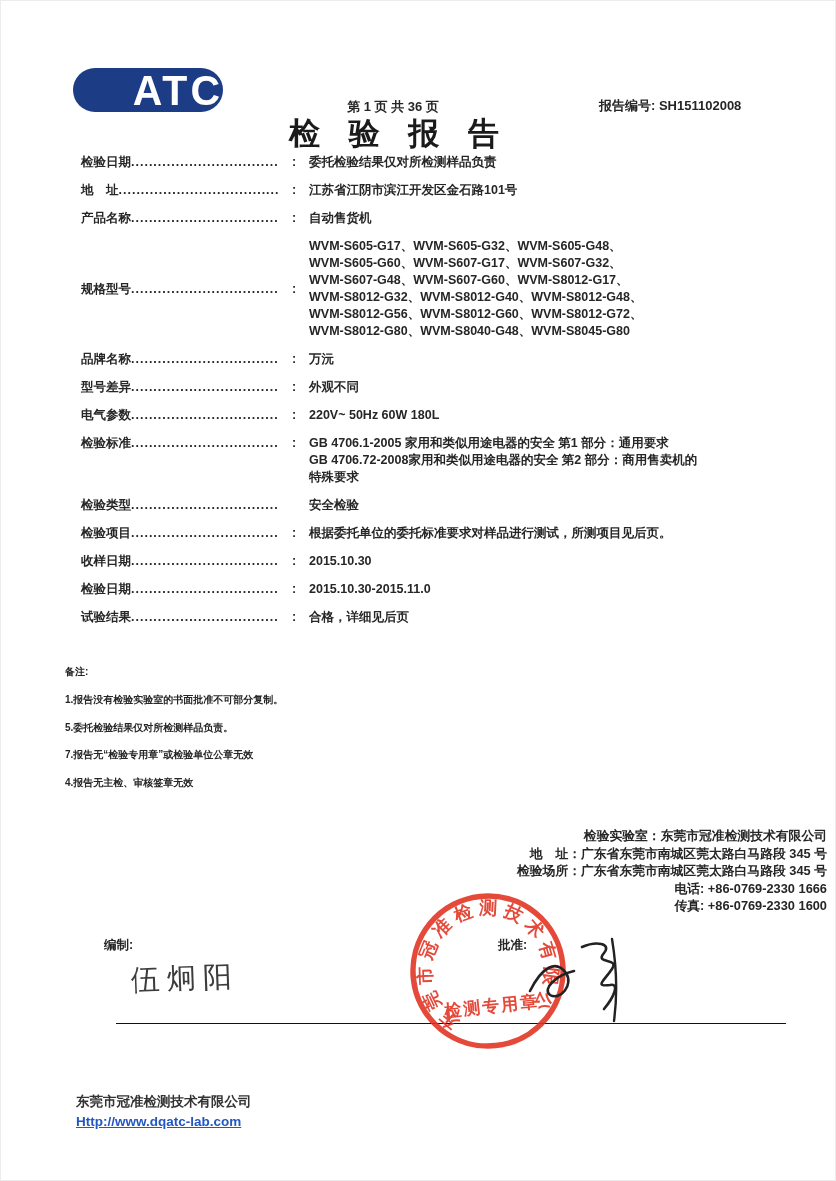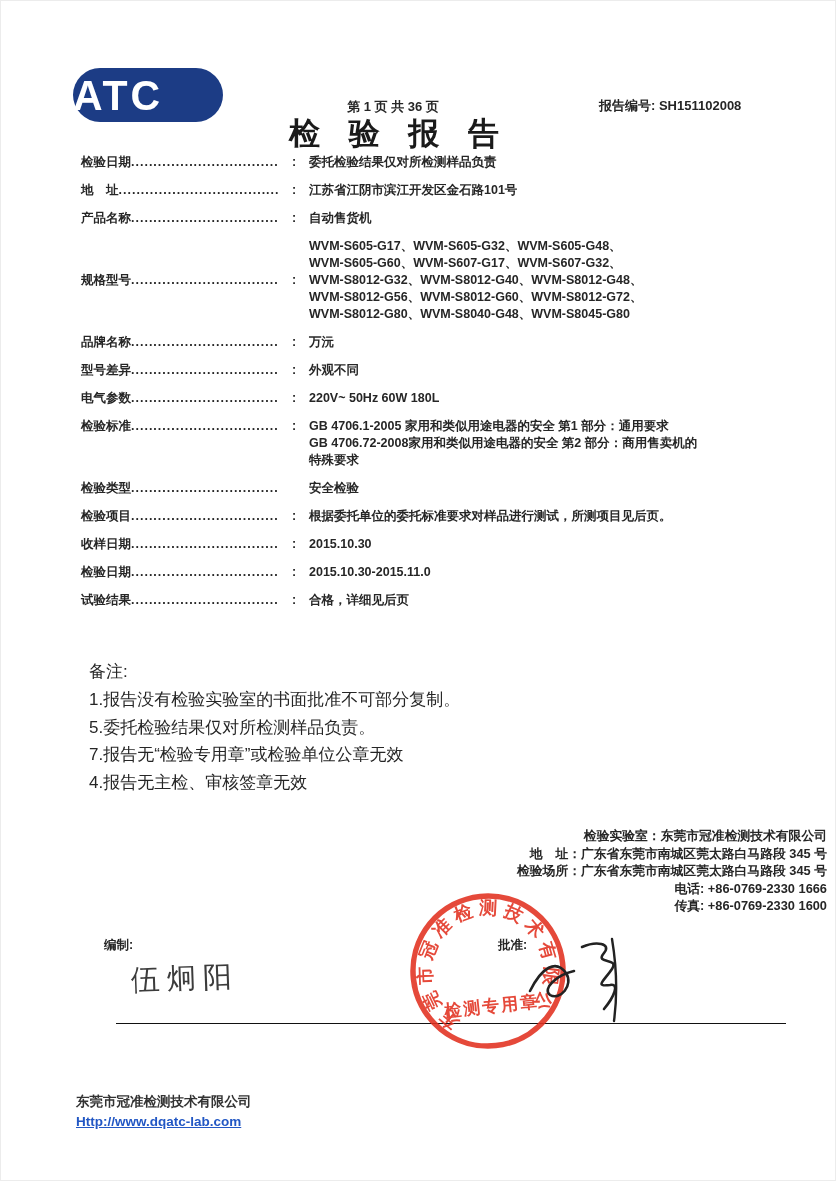--- a/index.html
+++ b/index.html
@@ -4,23 +4,23 @@
 <style>
   * { margin:0; padding:0; box-sizing:border-box; }
   html,body { background:#fff; }
   body { font-family:"Liberation Sans","DejaVu Sans",sans-serif; }
   .page {
     position:relative; width:836px; height:1181px; background:#ffffff;
     border:1px solid #ececec; overflow:hidden; color:#262626;
   }
   
   .logo {
-    position:absolute; left:72px; top:67px; width:150px; height:54px;
+    position:absolute; left:72px; top:67px; width:150px; height:44px;
     background:#1c3c85; border-radius:27px; display:flex;
-    align-items:center; justify-content:flex-start;
+    align-items:center; justify-content:flex-end;
   }
   .logo span {
     color:#ffffff; font-size:41px; font-weight:bold; letter-spacing:3px;
     font-family:"Liberation Sans",sans-serif; transform:scaleY(1.05);
   }
   
   .page-indicator {
     position:absolute; left:392px; top:97px; transform:translateX(-50%);
     font-size:13px; font-weight:bold; white-space:nowrap;
   }
@@ -38,21 +38,21 @@
   .frow { display:flex; margin-bottom:11px; font-size:12.5px; font-weight:bold; line-height:17px; }
   .frow.vc { align-items:center; }
   .flabel { width:198px; display:flex; min-width:198px; }
   .ltext { white-space:nowrap; }
   .dots { flex:1; overflow:hidden; white-space:nowrap; }
   .dots::after { content:"..................................................................."; letter-spacing:1px; }
   .fcolon { width:30px; min-width:30px; text-align:center; }
   .fvalue { flex:1; }
   .vline { display:block; }
   
-  .notes { position:absolute; left:88px; top:662px; font-size:17px; font-weight:normal; }
+  .notes { position:absolute; left:64px; top:662px; font-size:10px; font-weight:bold; }
   .notes-heading { margin-bottom:11px; line-height:17px; }
   .note-line { margin-bottom:10.5px; line-height:17px; }
   
   .lab { position:absolute; left:0; right:8px; top:826px; text-align:center;
          font-size:12.8px; font-weight:bold; }
   .lab-line { line-height:17.5px;text-align:right; }
   
   .prepared-label { position:absolute; left:103px; top:936px; font-size:12.5px; font-weight:bold; }
   .approved-label { position:absolute; left:497px; top:936px; font-size:12.5px; font-weight:bold; }
   .prepared-sig {
@@ -120,20 +120,21 @@
 
     <div class="frow vc">
       <span class="flabel">
           <span class="ltext">规格型号</span>
           <span class="dots"></span>
         </span>
       <span class="fcolon">:</span>
       <span class="fvalue">
         <span class="vline">WVM-S605-G17、WVM-S605-G32、WVM-S605-G48、</span>
         <span class="vline">WVM-S605-G60、WVM-S607-G17、WVM-S607-G32、</span>
+        <span class="vline">WVM-S607-G48、WVM-S607-G60、WVM-S8012-G17、</span>
         <span class="vline">WVM-S8012-G32、WVM-S8012-G40、WVM-S8012-G48、</span>
         <span class="vline">WVM-S8012-G56、WVM-S8012-G60、WVM-S8012-G72、</span>
         <span class="vline">WVM-S8012-G80、WVM-S8040-G48、WVM-S8045-G80</span>
       </span>
     </div>
 
     <div class="frow">
       <span class="flabel">
           <span class="ltext">品牌名称</span>
           <span class="dots"></span>

